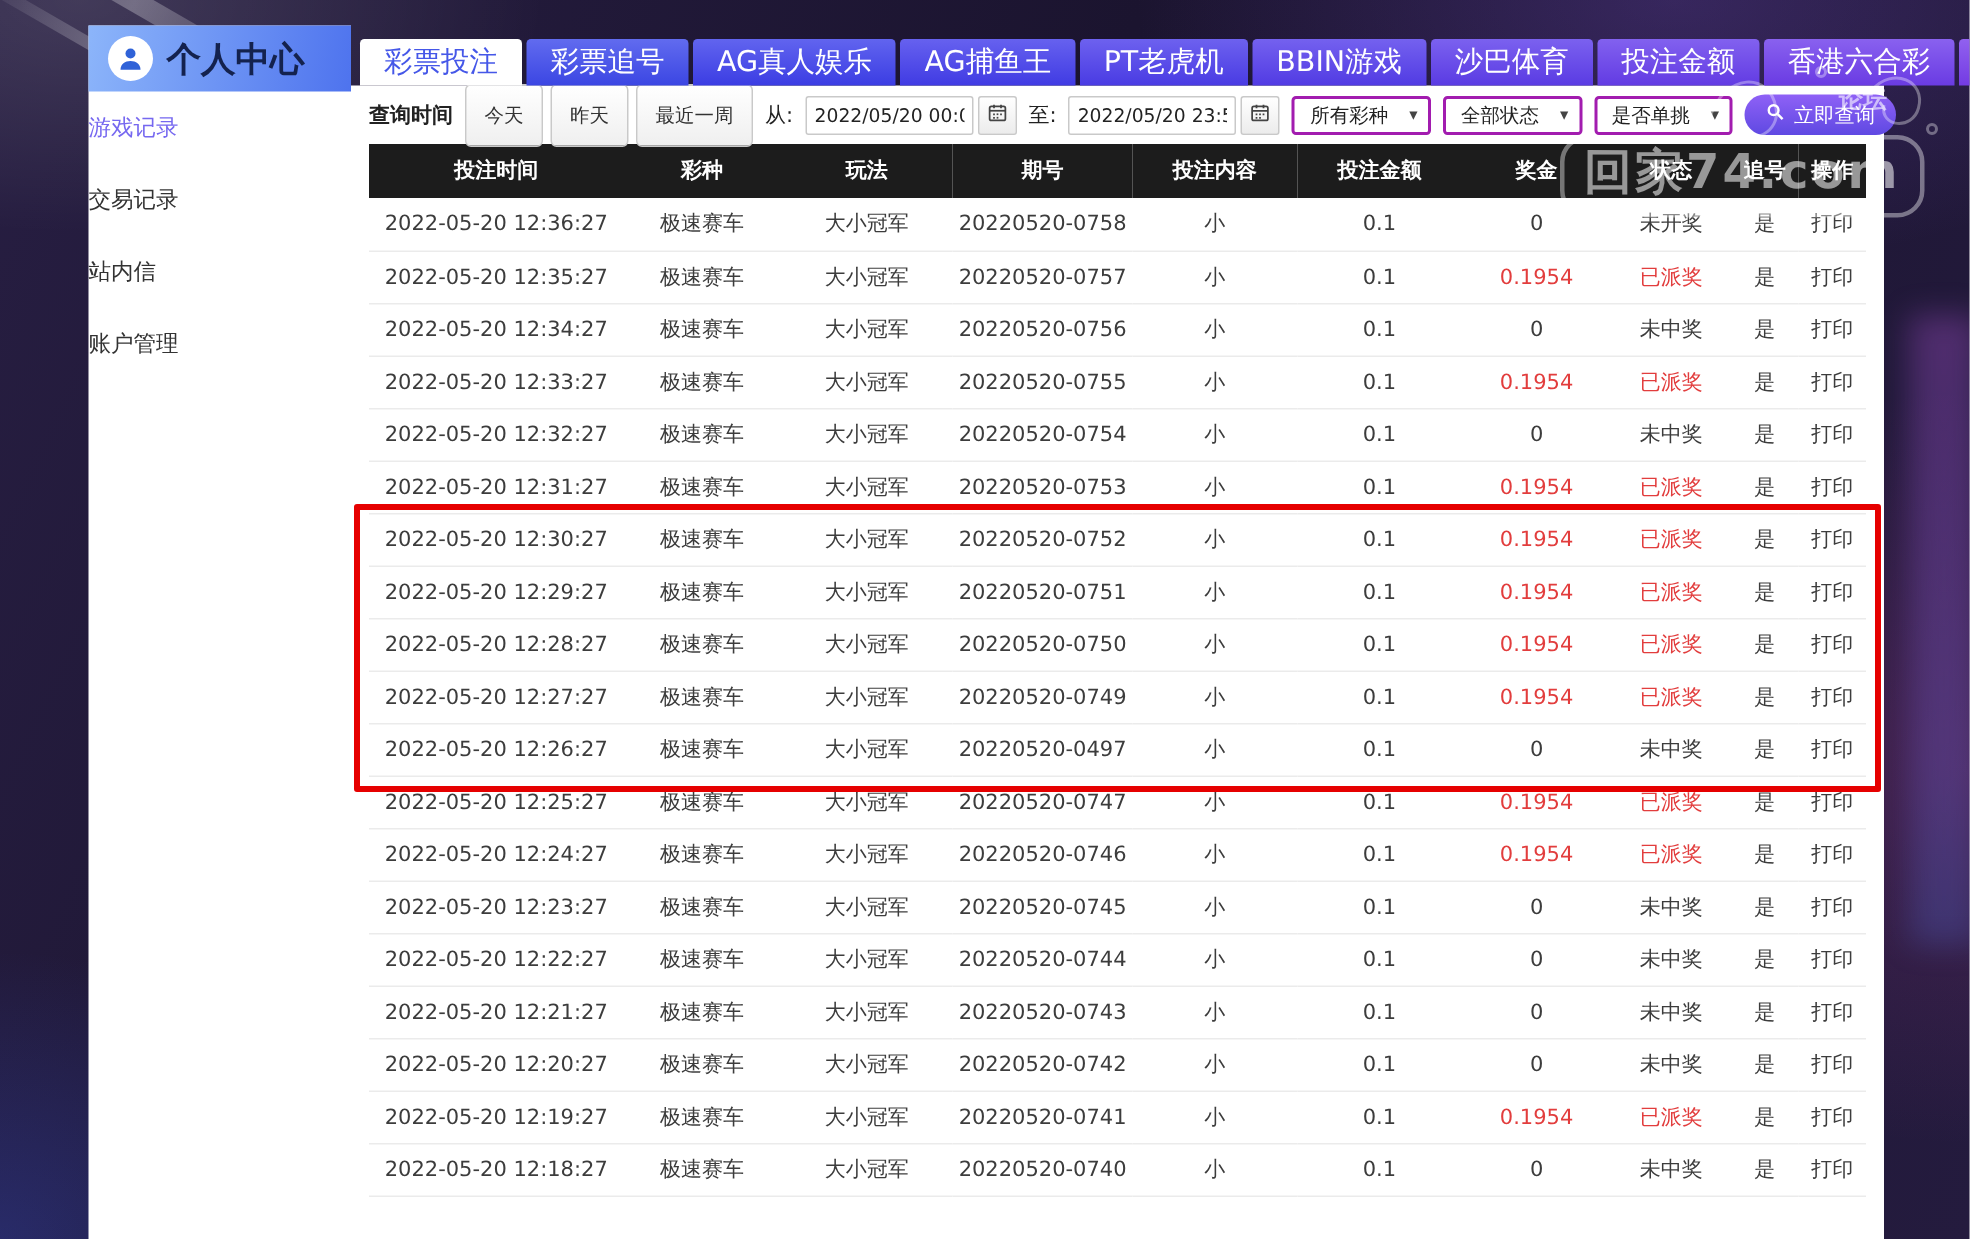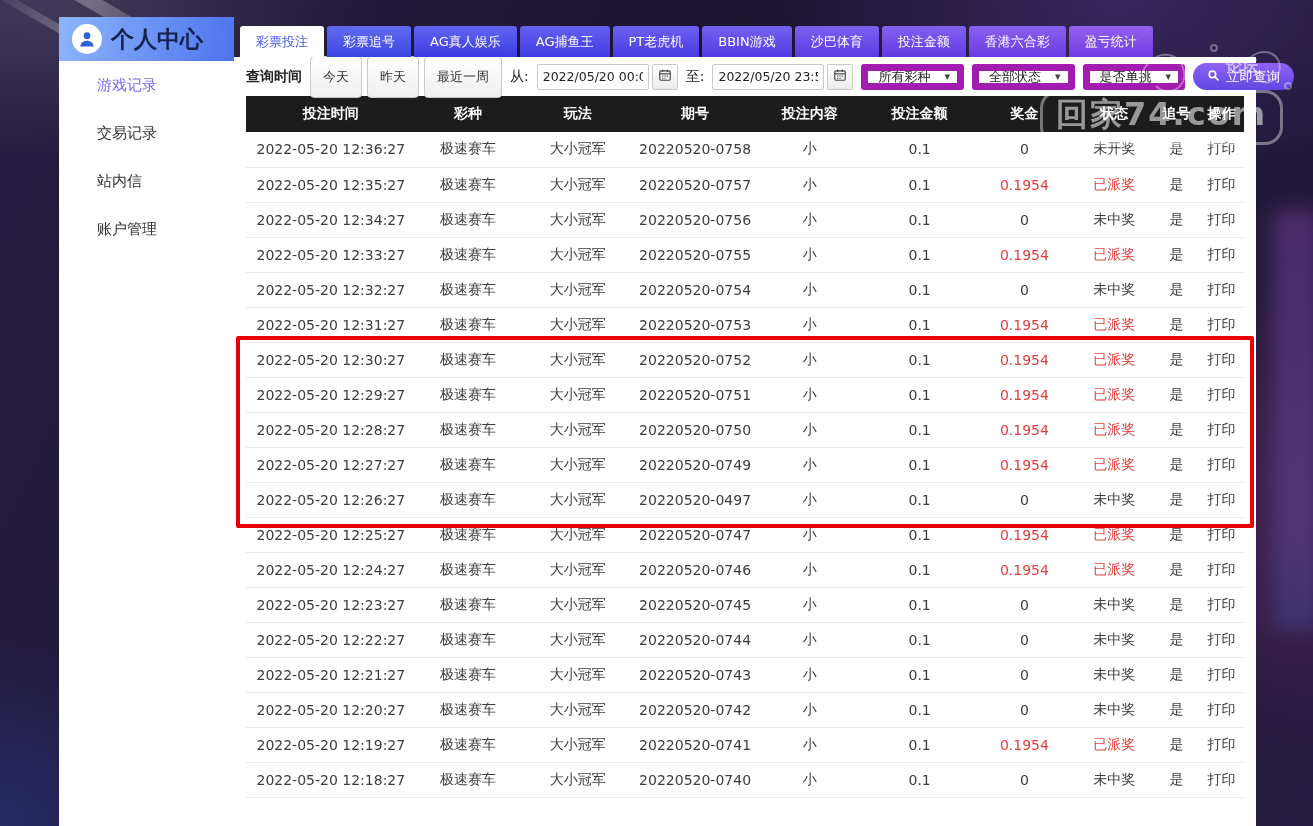--- a/index.html
+++ b/index.html
@@ -20,43 +20,43 @@
   .beam2{left:-30px;top:34px;width:210px;height:8px;transform:rotate(30deg);}
   .glow-right{position:absolute;right:-6px;top:210px;width:46px;height:420px;pointer-events:none;
     background:linear-gradient(180deg,rgba(190,90,230,.30),rgba(90,130,255,.22));filter:blur(10px);}
 
   
   .sidebar{position:absolute;left:59px;top:17px;width:175px;bottom:0;background:#ffffff;z-index:3;}
   .sidebar-header{height:44px;display:flex;align-items:center;gap:9px;padding-left:13px;
     background:linear-gradient(100deg,#8cb5fa 0%,#4e73ee 100%);}
   .avatar{width:30px;height:30px;border-radius:50%;background:#fff;display:flex;align-items:center;justify-content:center;flex:0 0 auto;}
   .sidebar-title{font-size:23px;font-weight:bold;color:#14224e;}
-  .menu-item{height:48px;line-height:48px;padding-left:38px;font-size:15px;color:#333;cursor:pointer;}
+  .menu-item{height:48px;line-height:48px;font-size:15px;color:#333;cursor:pointer;}
   .menu-item.active{color:#7668f0;}
 
   
   .tabs{position:absolute;left:240px;top:26px;display:flex;gap:3px;z-index:4;}
-  .tab{height:31px;line-height:31px;padding:0 16px;border-radius:3px 3px 0 0;color:#fff;font-size:13px;cursor:pointer;white-space:nowrap;}
+  .tab{height:31px;line-height:31px;padding:0 16px;border-radius:3px 3px 0 0;color:#fff;font-size:19px;cursor:pointer;white-space:nowrap;}
   .tab.active{background:#fff;color:#4557e8;}
 
   
   .panel{position:absolute;left:234px;top:57px;width:1022px;bottom:0;background:#fff;z-index:3;}
   .querybar{display:flex;align-items:center;gap:8px;height:39px;box-sizing:border-box;padding:6px 8px 6px 12px;}
   .q-label{font-size:14px;color:#222;font-weight:600;white-space:nowrap;}
   .q-label.light{font-weight:normal;}
   .quick-group{display:flex;gap:5px;}
   .quick-btn{height:42px;padding:0 12px;background:linear-gradient(#ffffff,#efefef);border:1px solid #c9c9c9;
     border-radius:4px;font-size:13px;color:#333;cursor:pointer;font-family:inherit;white-space:nowrap;}
   .date-wrap{display:flex;align-items:center;}
   .date-input{width:112px;height:26px;box-sizing:border-box;border:1px solid #c9c9c9;border-radius:2px;
     font-size:12.5px;padding:0 5px;color:#222;font-family:inherit;}
   .cal-btn{width:26px;height:26px;box-sizing:border-box;margin-left:3px;border:1px solid #c9c9c9;border-radius:2px;
     background:linear-gradient(#fff,#ececec);display:flex;align-items:center;justify-content:center;cursor:pointer;padding:0;}
   .selects{display:flex;gap:8px;}
-  .select{height:26px;box-sizing:border-box;border:7px solid #a21caf;border-radius:3px;background:#fff;
+  .select{height:26px;box-sizing:border-box;border:2px solid #a21caf;border-radius:3px;background:#fff;
     display:inline-flex;align-items:center;padding:0 7px 0 10px;font-size:13px;color:#222;gap:14px;cursor:pointer;white-space:nowrap;}
   .sel-arrow{font-size:11px;color:#444;}
   .search-btn{height:27px;padding:0 14px;border:none;border-radius:14px;color:#fff;font-size:13.5px;
     background:linear-gradient(180deg,#8f61f6,#5f49e2);display:inline-flex;align-items:center;gap:6px;cursor:pointer;font-family:inherit;white-space:nowrap;}
 
   
   table{width:calc(100% - 24px);margin:0 12px;border-collapse:collapse;table-layout:fixed;font-size:14px;}
   thead th{background:#1c1c1c;color:#fff;height:34px;font-weight:bold;font-size:14px;text-align:center;white-space:nowrap;}
   tbody td{height:35px;box-sizing:border-box;text-align:center;color:#3c3c3c;border-bottom:1px solid #ebebeb;
     white-space:nowrap;overflow:hidden;}

